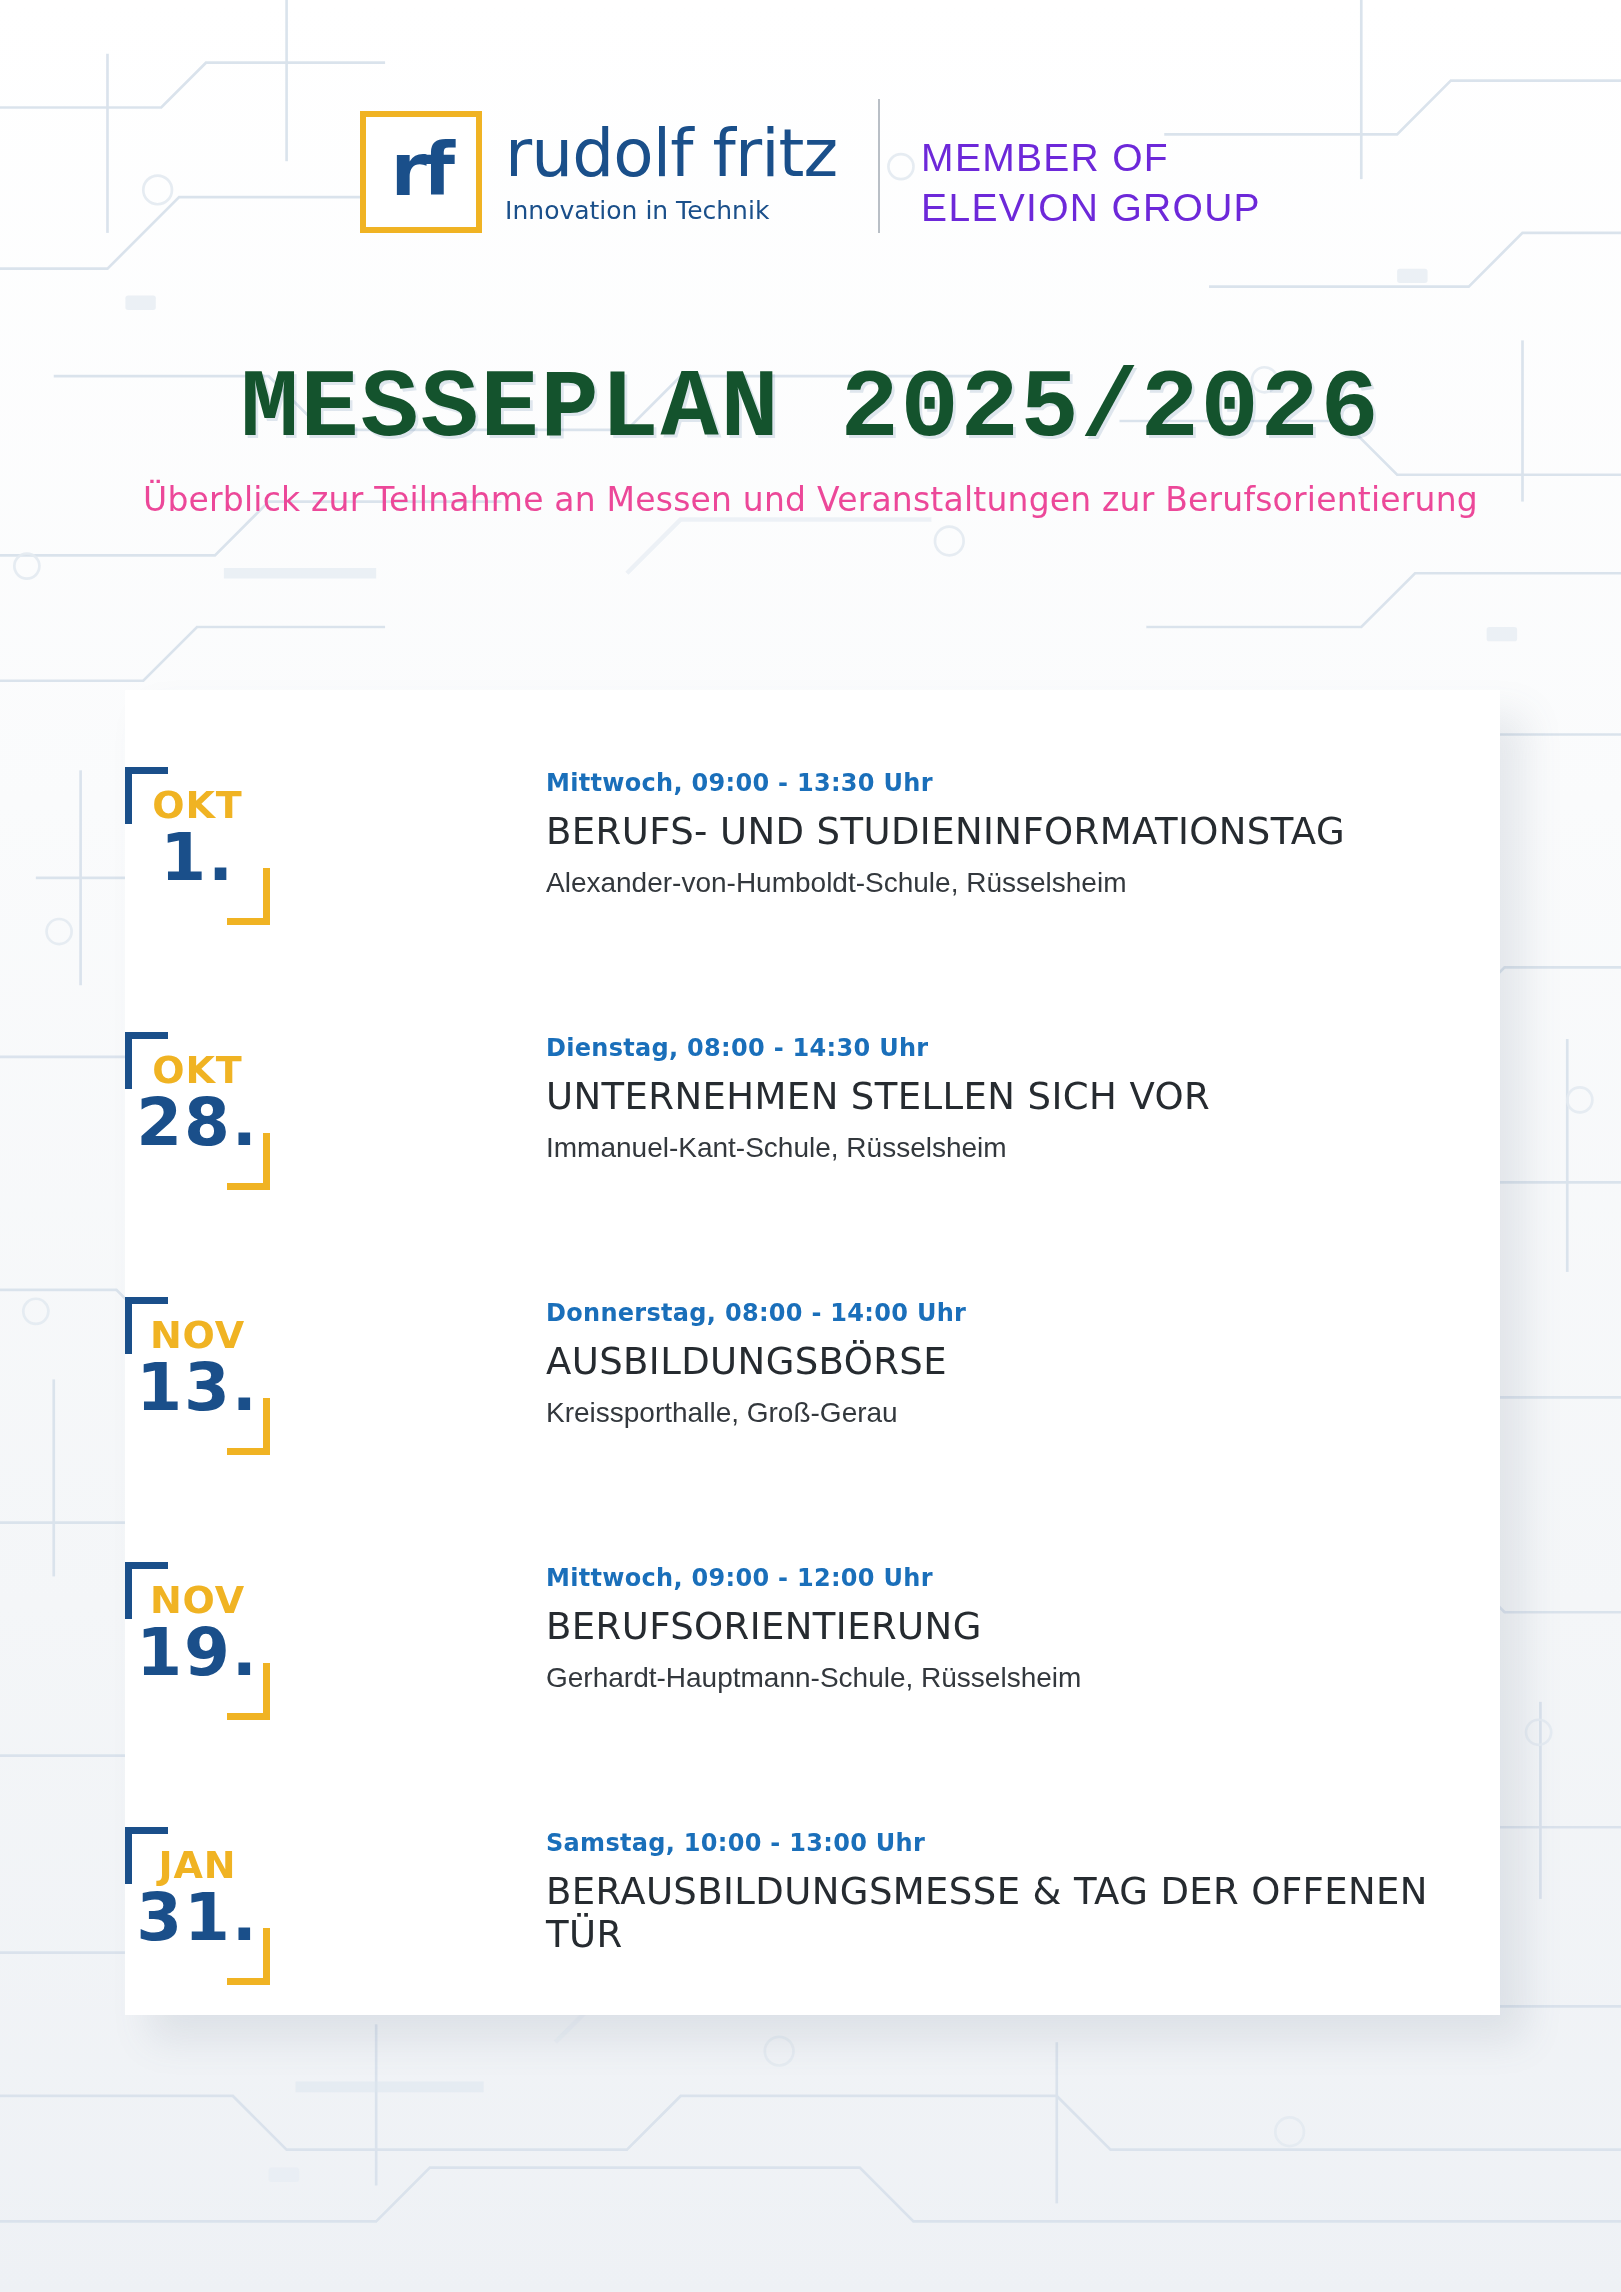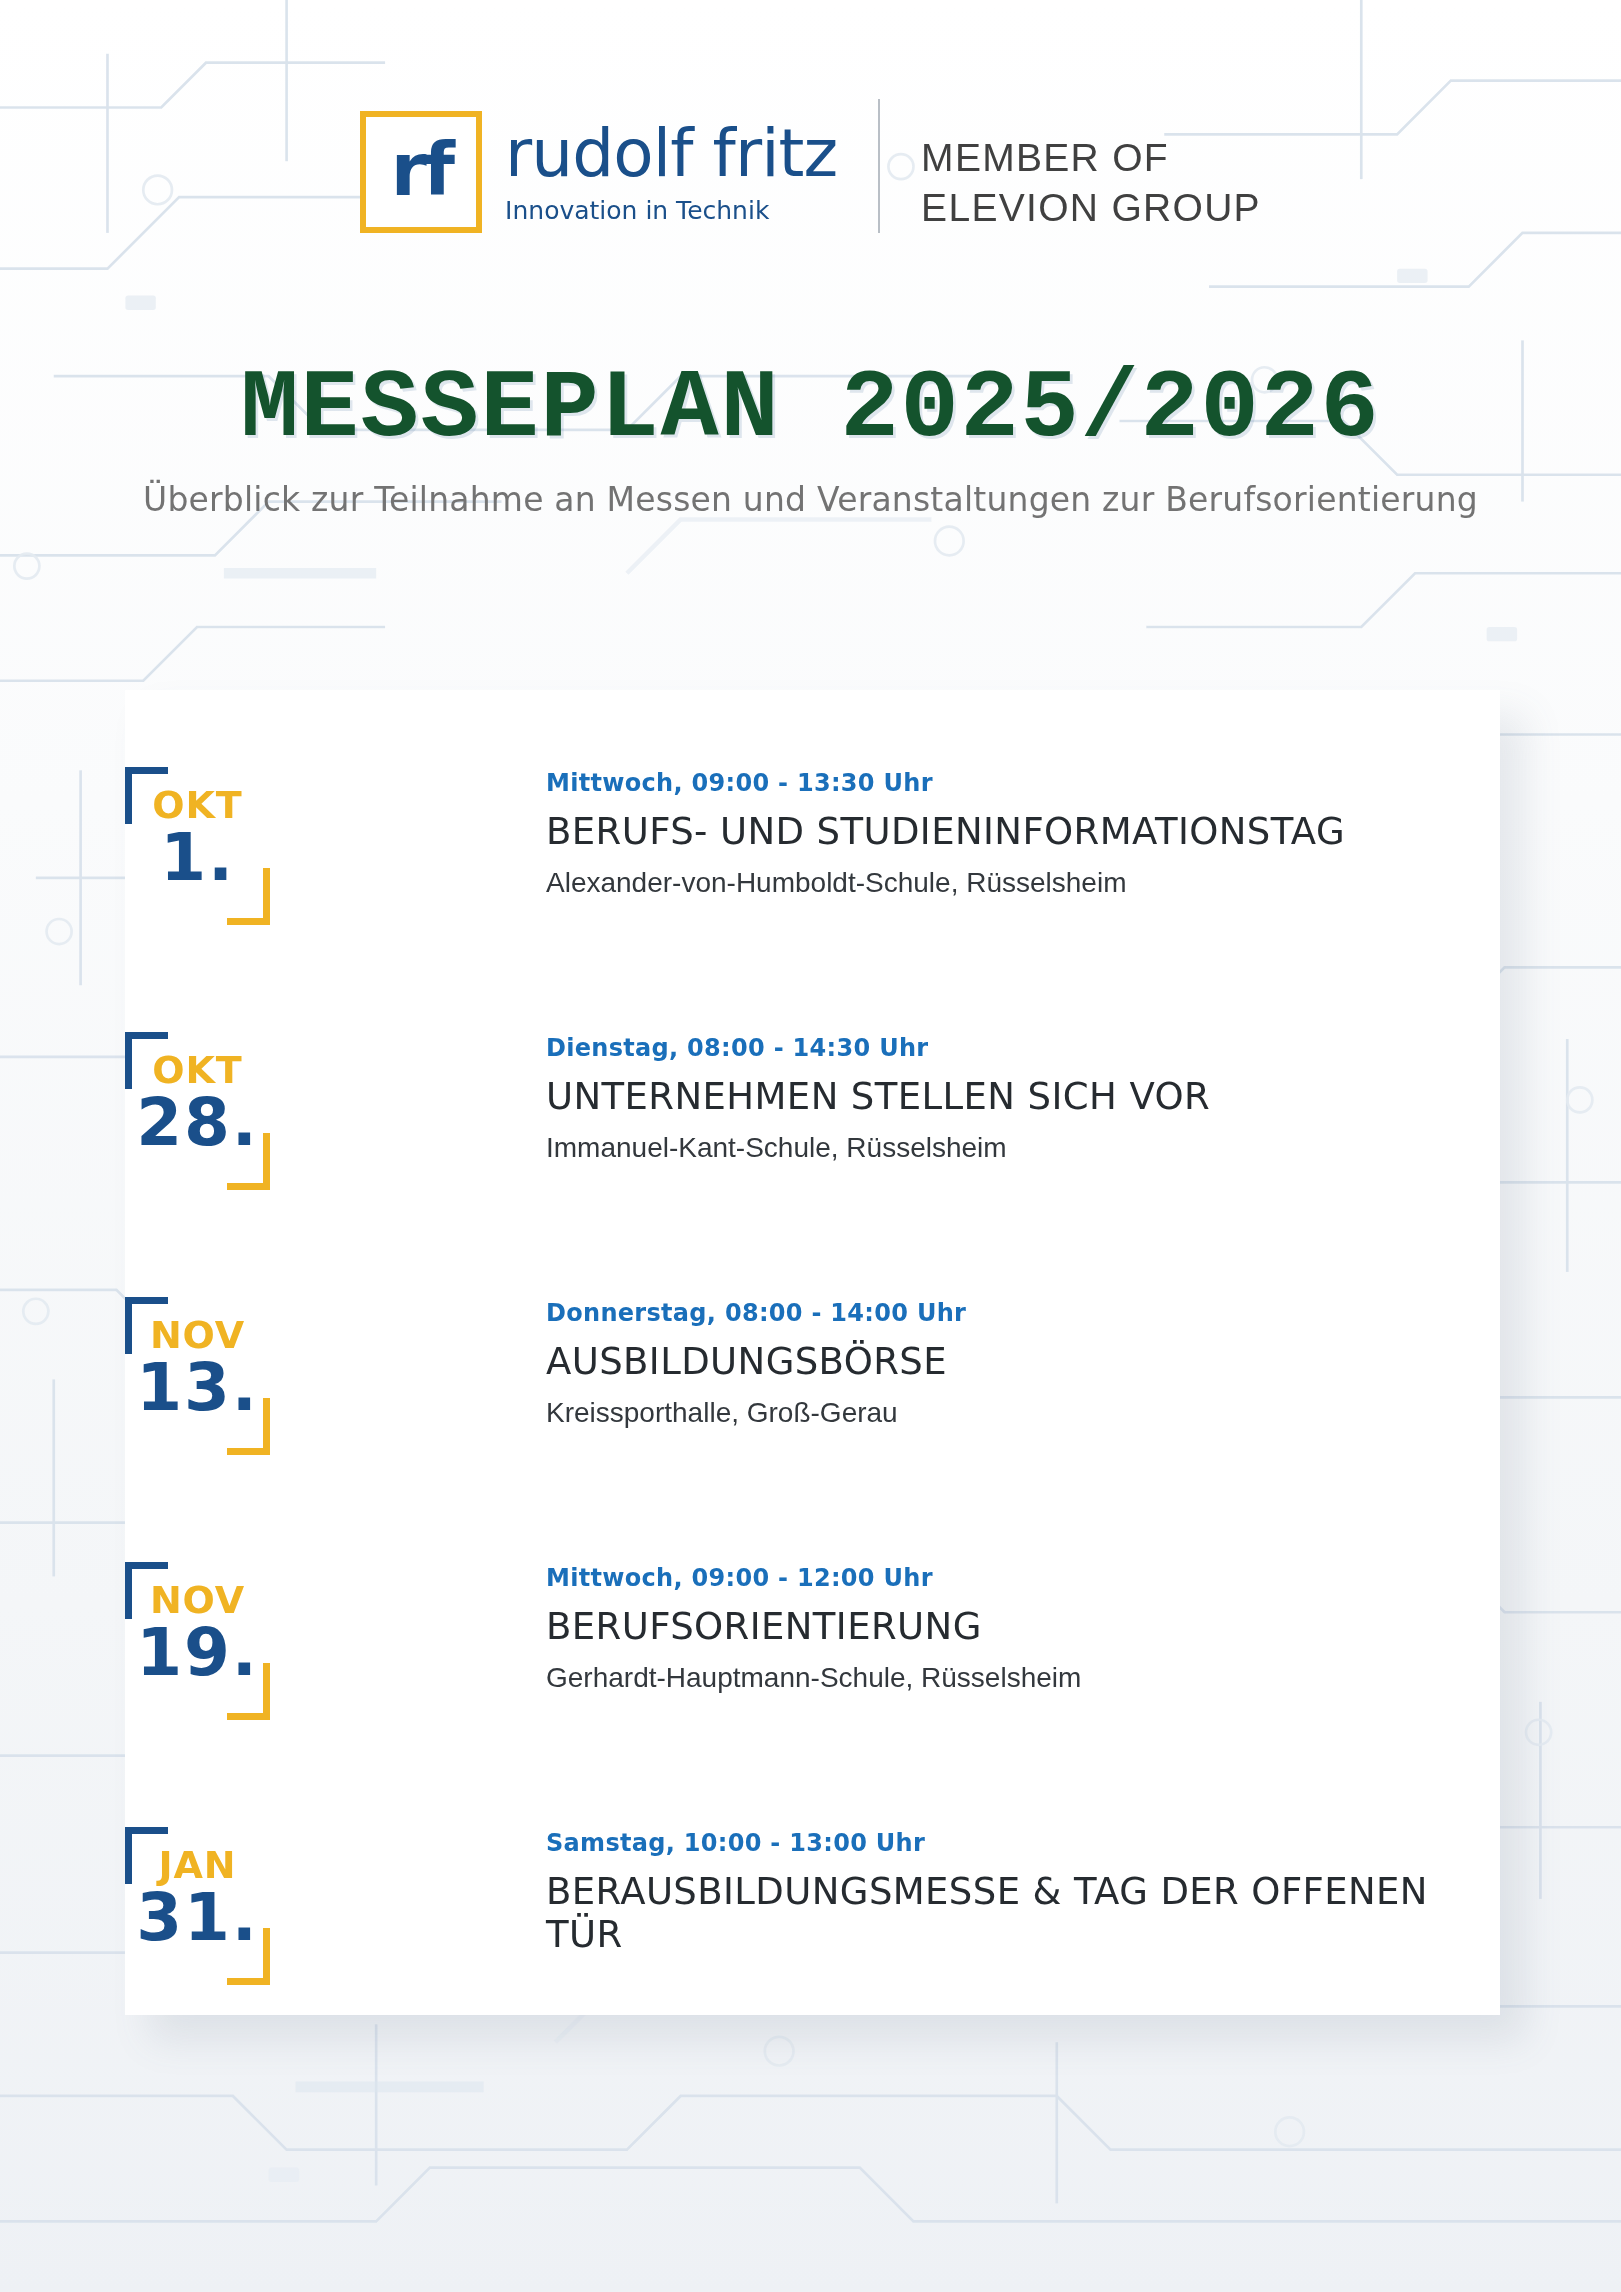--- a/index.html
+++ b/index.html
@@ -87,21 +87,21 @@
   }
   .header-divider {
     width: 1.8px;
     height: 134px;
     background: #b9bfc6;
     margin: 0 41px;
   }
   .member-of {
     font-family: "Liberation Sans", sans-serif;
     font-size: 39px;
-    color: #404040;
+    color: #6d28d9;
     line-height: 1.28;
     letter-spacing: 1.3px;
   }
 
   
   .title-zone {
     position: absolute;
     top: 354px;
     left: 0;
     right: 0;
@@ -112,21 +112,21 @@
     font-weight: bold;
     font-size: 97px;
     color: #14532d;
     letter-spacing: 1.8px;
     margin: 0;
     text-shadow: 2.7px 2.7px 0 rgba(120,150,180,0.22);
   }
   .sub-title {
     font-family: "DejaVu Sans", sans-serif;
     font-size: 33px;
-    color: #737373;
+    color: #ec4899;
     margin-top: 16px;
     letter-spacing: 0.2px;
   }
 
   
   .card {
     position: absolute;
     left: 125px;
     top: 690px;
     width: 1375px;

